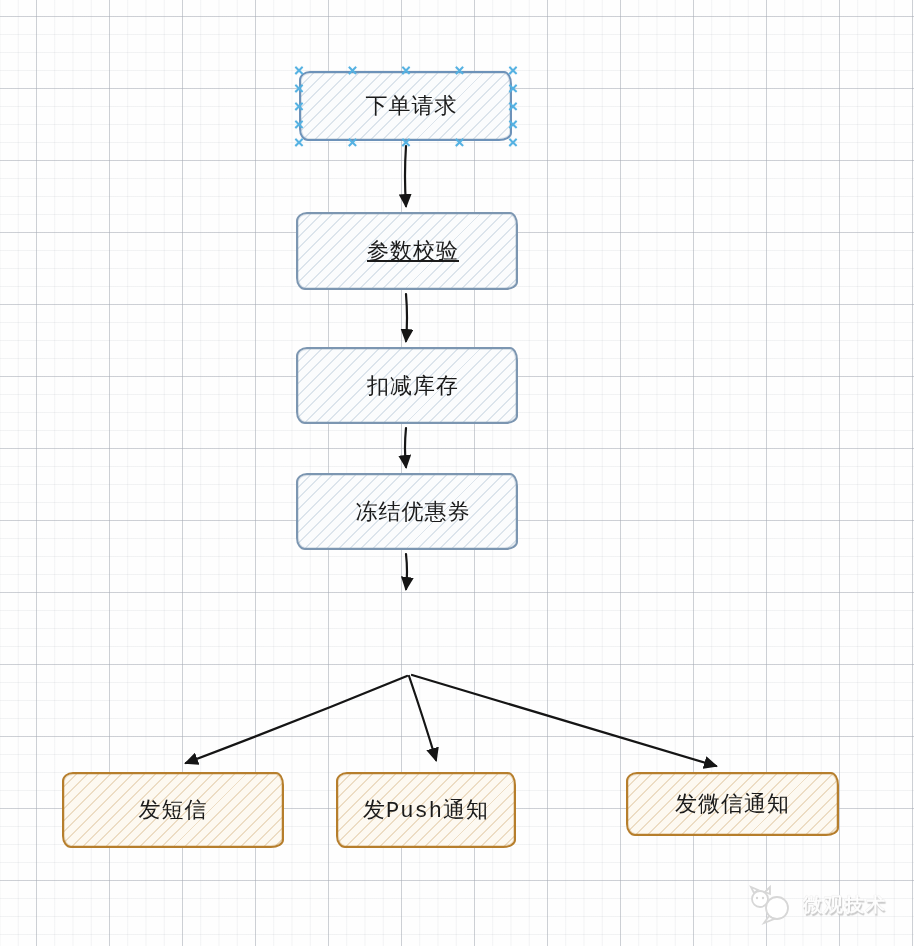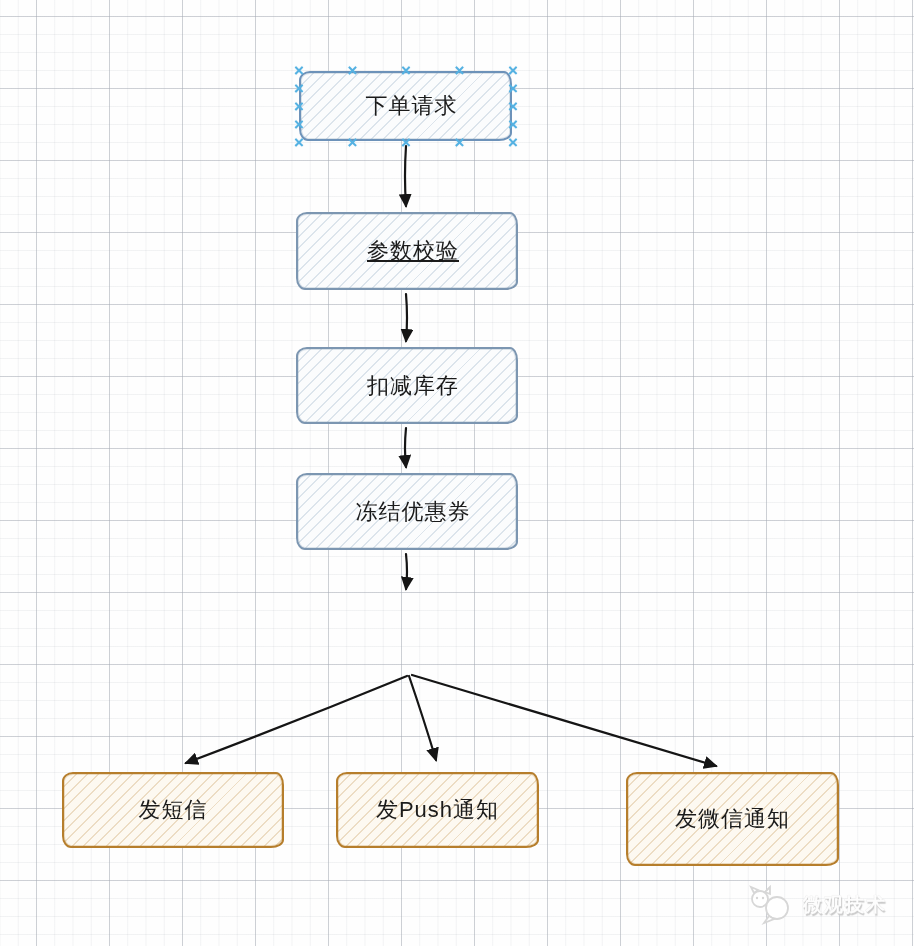--- a/index.html
+++ b/index.html
@@ -37,20 +37,21 @@
   }
   .node.selected{border-color:#6d92b9;}
   .node.orange{
     border:2.5px solid #b67e2c;
     border-radius:11px 8px 13px 9px / 9px 13px 8px 12px;
     background-color:#fdf9f1;
     background-image:repeating-linear-gradient(135deg,
       rgba(193,146,77,.28) 0px, rgba(193,146,77,.28) 1.4px,
       transparent 1.4px, transparent 8px);
     box-shadow:inset 0 0 0 1px rgba(182,126,44,.25);
+    font-family:Liberation Mono, monospace;
   }
   .edges{position:absolute;left:0;top:0;pointer-events:none;}
   .edges path{pointer-events:stroke;}
   .handles{position:absolute;left:299px;top:70px;width:214px;height:72px;pointer-events:none;z-index:5;}
   .handle{
     position:absolute;transform:translate(-50%,-50%);
     color:#54b1e2;font-weight:700;font-size:17px;line-height:1;
     pointer-events:auto;cursor:crosshair;
     text-shadow:0 0 1px rgba(84,177,226,.55);
     user-select:none;
@@ -101,25 +102,25 @@
 
   <div class="node blue" style="left:296px;top:347px;width:222px;height:77px;">
     <span class="lbl">扣减库存</span>
   </div>
 
 
   <div class="node orange" style="left:62px;top:772px;width:222px;height:76px;">
     <span class="lbl">发短信</span>
   </div>
 
-  <div class="node orange" style="left:336px;top:772px;width:203px;height:76px;">
+  <div class="node orange" style="left:336px;top:772px;width:180px;height:76px;">
     <span class="lbl">发Push通知</span>
   </div>
 
-  <div class="node orange" style="left:626px;top:772px;width:213px;height:94px;">
+  <div class="node orange" style="left:626px;top:772px;width:213px;height:64px;">
     <span class="lbl">发微信通知</span>
   </div>
 
   <div class="handles">
       <span class="handle" style="left: 0%; top: 0%;">×</span>
       <span class="handle" style="left: 0%; top: 25%;">×</span>
       <span class="handle" style="left: 0%; top: 50%;">×</span>
       <span class="handle" style="left: 0%; top: 75%;">×</span>
       <span class="handle" style="left: 0%; top: 100%;">×</span>
       <span class="handle" style="left: 25%; top: 0%;">×</span>

